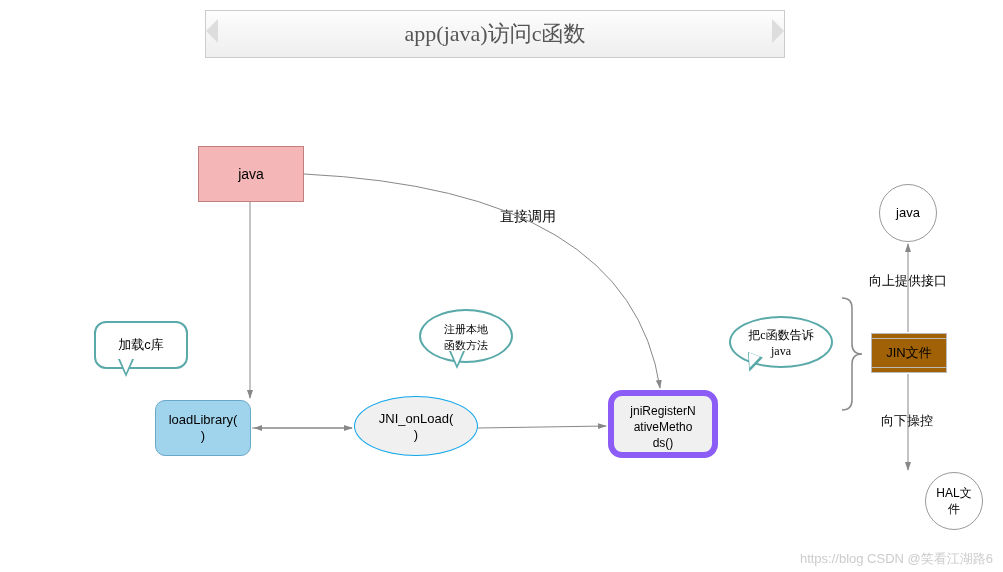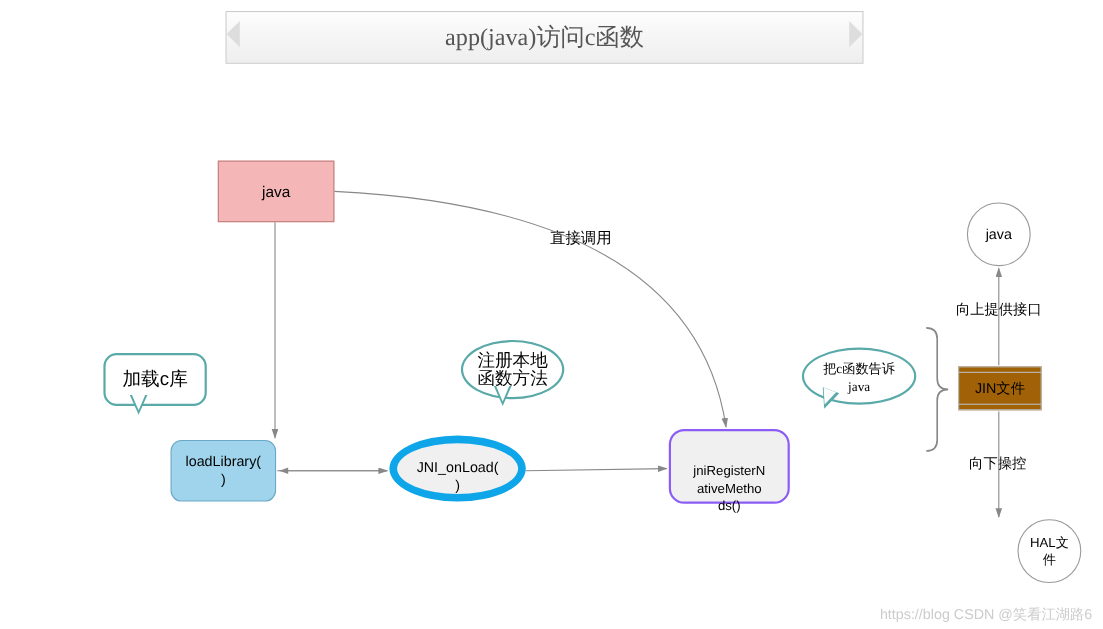--- a/index.html
+++ b/index.html
@@ -5,37 +5,37 @@
     * { box-sizing: border-box; margin: 0; padding: 0; }
     body { width: 1003px; height: 572px; position: relative; font-family: "Microsoft YaHei", Arial, sans-serif; background: #fff; overflow: hidden; }
     
     .title-banner { position: absolute; top: 10px; left: 205px; width: 580px; height: 48px; }
     .title-inner { position: relative; height: 100%; background: linear-gradient(to bottom, #fdfdfd, #eeeeee); border: 1px solid #ccc; text-align: center; line-height: 46px; font-size: 22px; color: #555; font-family: "SimSun", serif; }
     .title-inner::before { content: ''; position: absolute; left: -12px; top: 8px; border: 12px solid transparent; border-right-color: #ddd; }
     .title-inner::after { content: ''; position: absolute; right: -12px; top: 8px; border: 12px solid transparent; border-left-color: #ddd; }
     
     .node-java { position: absolute; top: 146px; left: 198px; width: 106px; height: 56px; background: #f4b6b6; border: 1px solid #c08080; text-align: center; line-height: 54px; font-size: 14px; }
     
-    .callout.load-c { position: absolute; top: 321px; left: 94px; width: 94px; height: 48px; border: 2px solid #5aa9a9; border-radius: 12px; background: #fff; text-align: center; line-height: 44px; font-size: 17px; }
+    .callout.load-c { position: absolute; top: 321px; left: 94px; width: 94px; height: 48px; border: 2px solid #5aa9a9; border-radius: 12px; background: #fff; text-align: center; line-height: 44px; font-size: 13px; }
     .callout.load-c::after { content: ''; position: absolute; bottom: -18px; left: 22px; width: 0; height: 0; border: 8px solid transparent; border-top: 18px solid #5aa9a9; }
     .callout.load-c::before { content: ''; position: absolute; bottom: -12px; left: 24px; width: 0; height: 0; border: 6px solid transparent; border-top: 14px solid #fff; z-index: 1; }
     
-    .callout.reg { position: absolute; top: 309px; left: 419px; width: 94px; height: 54px; border: 2px solid #5aa9a9; border-radius: 50%; background: #fff; text-align: center; font-size: 16px; padding-top: 10px; line-height: 16px; }
+    .callout.reg { position: absolute; top: 309px; left: 419px; width: 94px; height: 54px; border: 2px solid #5aa9a9; border-radius: 50%; background: #fff; text-align: center; font-size: 11px; padding-top: 10px; line-height: 16px; }
     .callout.reg::after { content: ''; position: absolute; bottom: -16px; left: 28px; width: 0; height: 0; border: 8px solid transparent; border-top: 18px solid #5aa9a9; }
     .callout.reg::before { content: ''; position: absolute; bottom: -10px; left: 30px; width: 0; height: 0; border: 6px solid transparent; border-top: 14px solid #fff; z-index: 1; }
     
     .callout.tell { position: absolute; top: 316px; left: 729px; width: 104px; height: 52px; border: 2px solid #5aa9a9; border-radius: 50%; background: #fff; text-align: center; font-size: 12px; padding-top: 9px; line-height: 16px; font-family: Liberation Serif, serif; }
     .callout.tell::after { content: ''; position: absolute; bottom: -14px; left: 12px; width: 0; height: 0; border: 8px solid transparent; border-top: 18px solid #5aa9a9; transform: rotate(20deg); }
     .callout.tell::before { content: ''; position: absolute; bottom: -8px; left: 14px; width: 0; height: 0; border: 6px solid transparent; border-top: 14px solid #fff; z-index: 1; transform: rotate(20deg); }
     
     .node-loadlib { position: absolute; top: 400px; left: 155px; width: 96px; height: 56px; background: #a0d4ec; border: 1px solid #6aa8c8; border-radius: 10px; text-align: center; padding-top: 11px; font-size: 13px; line-height: 16px; }
     
-    .node-onload { position: absolute; top: 396px; left: 354px; width: 124px; height: 60px; background: #f0f0f0; border: 7px solid #0ea5e9; border-radius: 50%; text-align: center; padding-top: 14px; font-size: 13px; line-height: 16px; }
+    .node-onload { position: absolute; top: 396px; left: 354px; width: 124px; height: 60px; background: #f0f0f0; border: 1px solid #0ea5e9; border-radius: 50%; text-align: center; padding-top: 14px; font-size: 13px; line-height: 16px; }
     
-    .node-jnireg { position: absolute; top: 390px; left: 608px; width: 110px; height: 68px; background: #f0f0f0; border: 2px solid #8b5cf6; border-radius: 14px; text-align: center; padding-top: 28px; font-size: 12px; line-height: 16px; }
+    .node-jnireg { position: absolute; top: 390px; left: 608px; width: 110px; height: 68px; background: #f0f0f0; border: 6px solid #8b5cf6; border-radius: 14px; text-align: center; padding-top: 7px; font-size: 12px; line-height: 16px; }
     
     .node-java2 { position: absolute; top: 184px; left: 879px; width: 58px; height: 58px; background: #fff; border: 1px solid #999; border-radius: 50%; text-align: center; line-height: 56px; font-size: 13px; }
     
     .node-jin { position: absolute; top: 333px; left: 871px; width: 76px; height: 40px; background: #a16207; border: 1px solid #bbb; text-align: center; line-height: 38px; font-size: 13px; }
     .node-jin::before { content: ''; position: absolute; top: 4px; left: -1px; right: -1px; height: 1px; background: #bbb; }
     .node-jin::after { content: ''; position: absolute; bottom: 4px; left: -1px; right: -1px; height: 1px; background: #bbb; }
     
     .node-hal { position: absolute; top: 472px; left: 925px; width: 58px; height: 58px; background: #fff; border: 1px solid #999; border-radius: 50%; text-align: center; padding-top: 12px; font-size: 12px; line-height: 16px; }
     
     .label-direct { position: absolute; top: 208px; left: 500px; font-size: 14px; }

